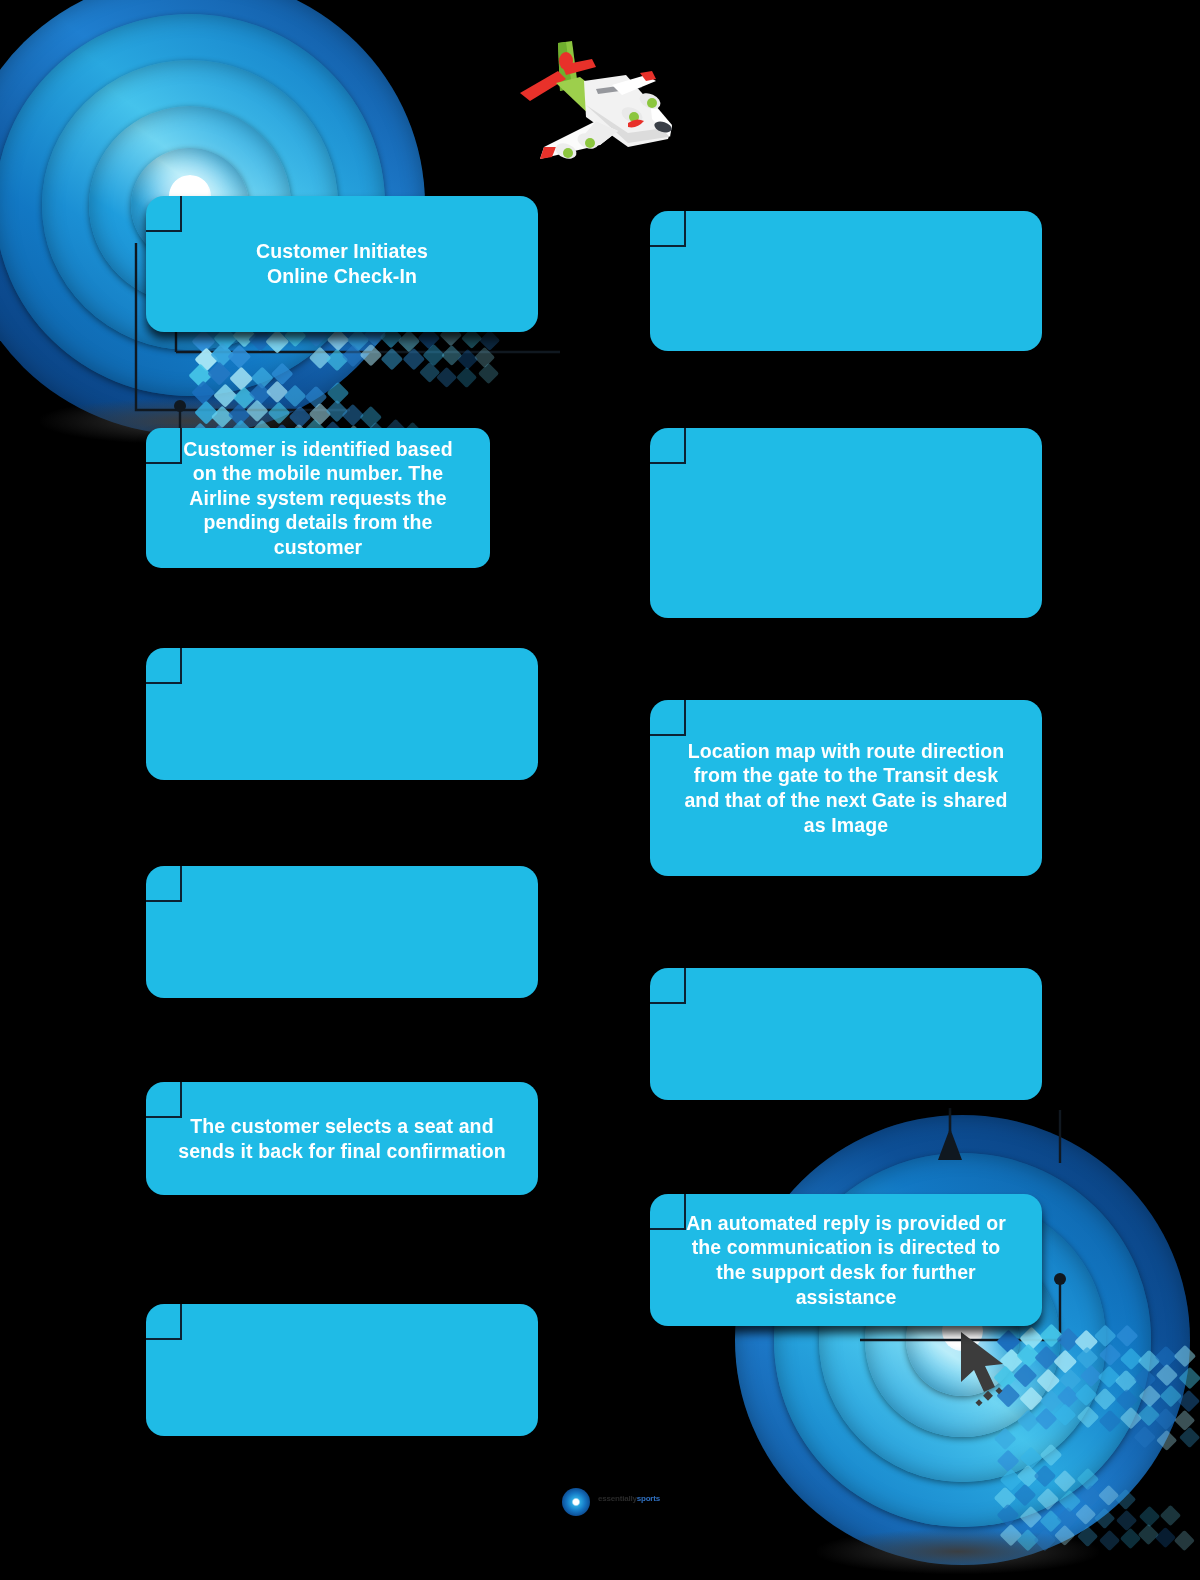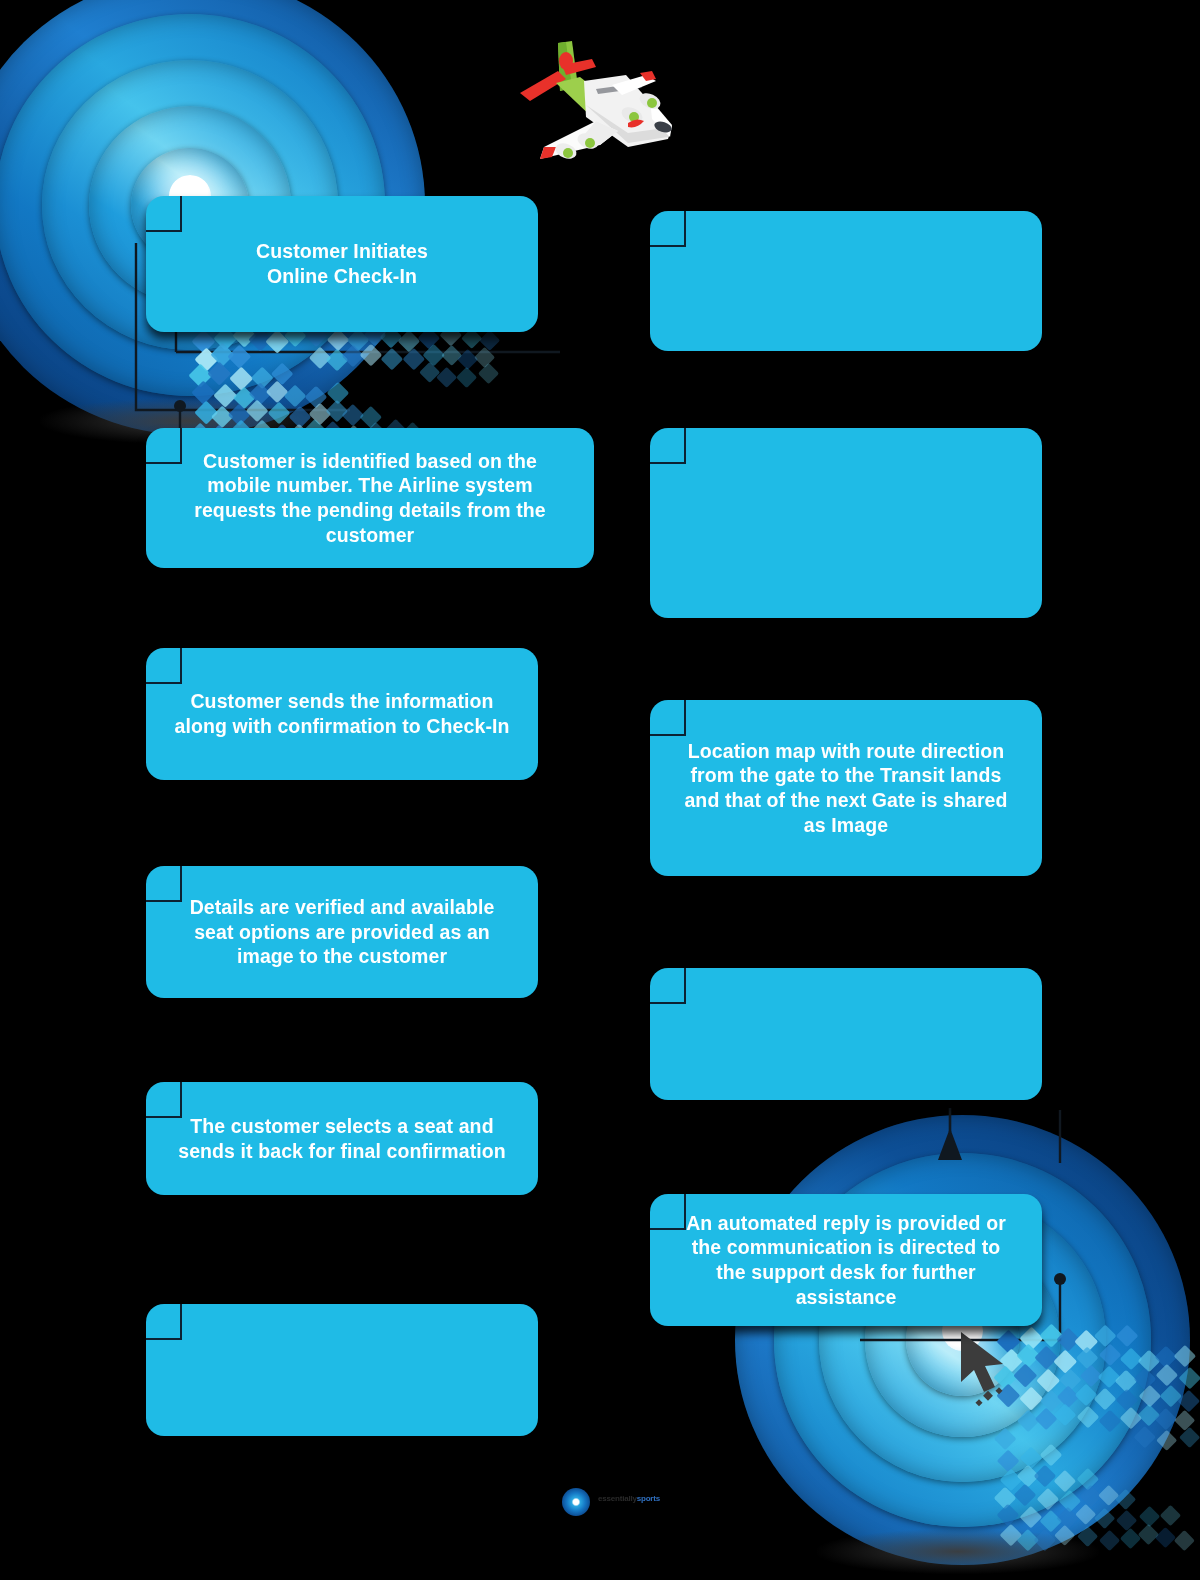--- a/index.html
+++ b/index.html
@@ -324,52 +324,49 @@
     <rect x="42" y="58" width="5" height="5" fill="#3c3c3c" transform="rotate(45 44 60)"></rect>
     <rect x="22" y="70" width="5" height="5" fill="#3c3c3c" transform="rotate(45 24 72)"></rect>
   </svg>
 
   <div id="cards-left">
       <div class="card" style="left: 146px; top: 196px; width: 392px; height: 136px;">
         <div class="notch"></div>
         <div class="txt">Customer Initiates
 Online Check-In</div>
       </div>
-      <div class="card" style="left: 146px; top: 428px; width: 448px; height: 140px;">
+      <div class="card" style="left: 146px; top: 428px; width: 344px; height: 140px; border-radius: 15px;">
         <div class="notch"></div>
         <div class="txt">Customer is identified based on the mobile number. The Airline system requests the pending details from the customer</div>
       </div>
       <div class="card" style="left: 146px; top: 648px; width: 392px; height: 132px;">
         <div class="notch"></div>
-        <div class="txt">Customer sends the information
-along with confirmation to Check-In</div>
       </div>
       <div class="card" style="left: 146px; top: 866px; width: 392px; height: 132px;">
         <div class="notch"></div>
-        <div class="txt">Details are verified and available seat options are provided as an image to the customer</div>
       </div>
       <div class="card" style="left: 146px; top: 1082px; width: 392px; height: 113px;">
         <div class="notch"></div>
         <div class="txt">The customer selects a seat and
 sends it back for final confirmation</div>
       </div>
       <div class="card" style="left: 146px; top: 1304px; width: 392px; height: 132px;">
         <div class="notch"></div>
       </div>
     </div>
   <div id="cards-right">
       <div class="card" style="left: 650px; top: 211px; width: 392px; height: 140px;">
         <div class="notch"></div>
       </div>
       <div class="card" style="left: 650px; top: 428px; width: 392px; height: 190px;">
         <div class="notch"></div>
       </div>
       <div class="card" style="left: 650px; top: 700px; width: 392px; height: 176px;">
         <div class="notch"></div>
-        <div class="txt">Location map with route direction from the gate to the Transit lands and that of the next Gate is shared as Image</div>
+        <div class="txt">Location map with route direction from the gate to the Transit desk and that of the next Gate is shared as Image</div>
       </div>
       <div class="card" style="left: 650px; top: 968px; width: 392px; height: 132px;">
         <div class="notch"></div>
       </div>
       <div class="card" style="left: 650px; top: 1194px; width: 392px; height: 132px;">
         <div class="notch"></div>
         <div class="txt">An automated reply is provided or the communication is directed to the support desk for further assistance</div>
       </div>
     </div>
 

